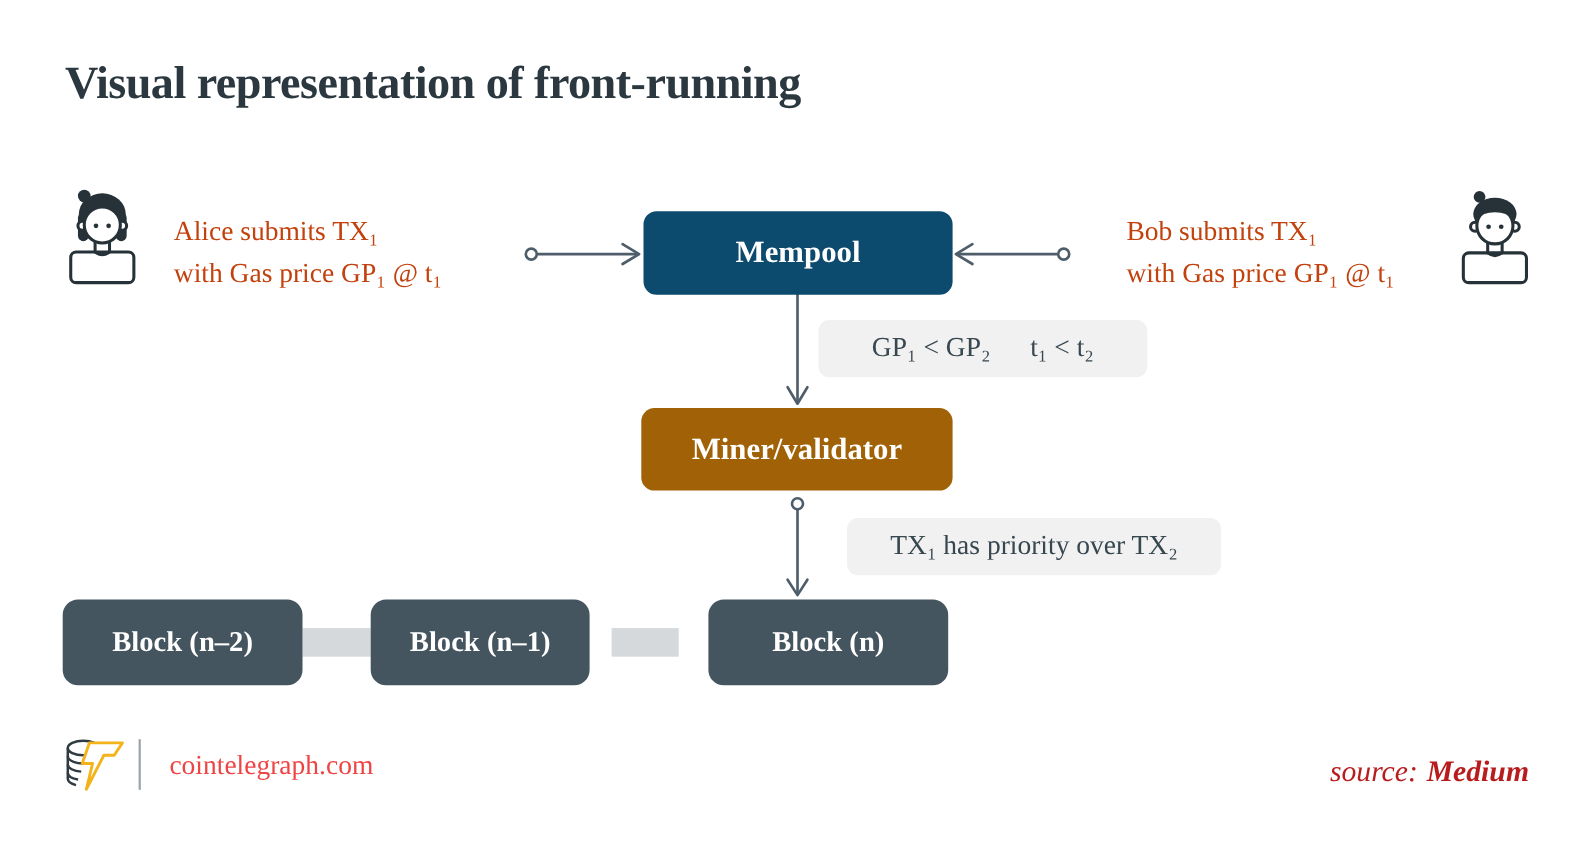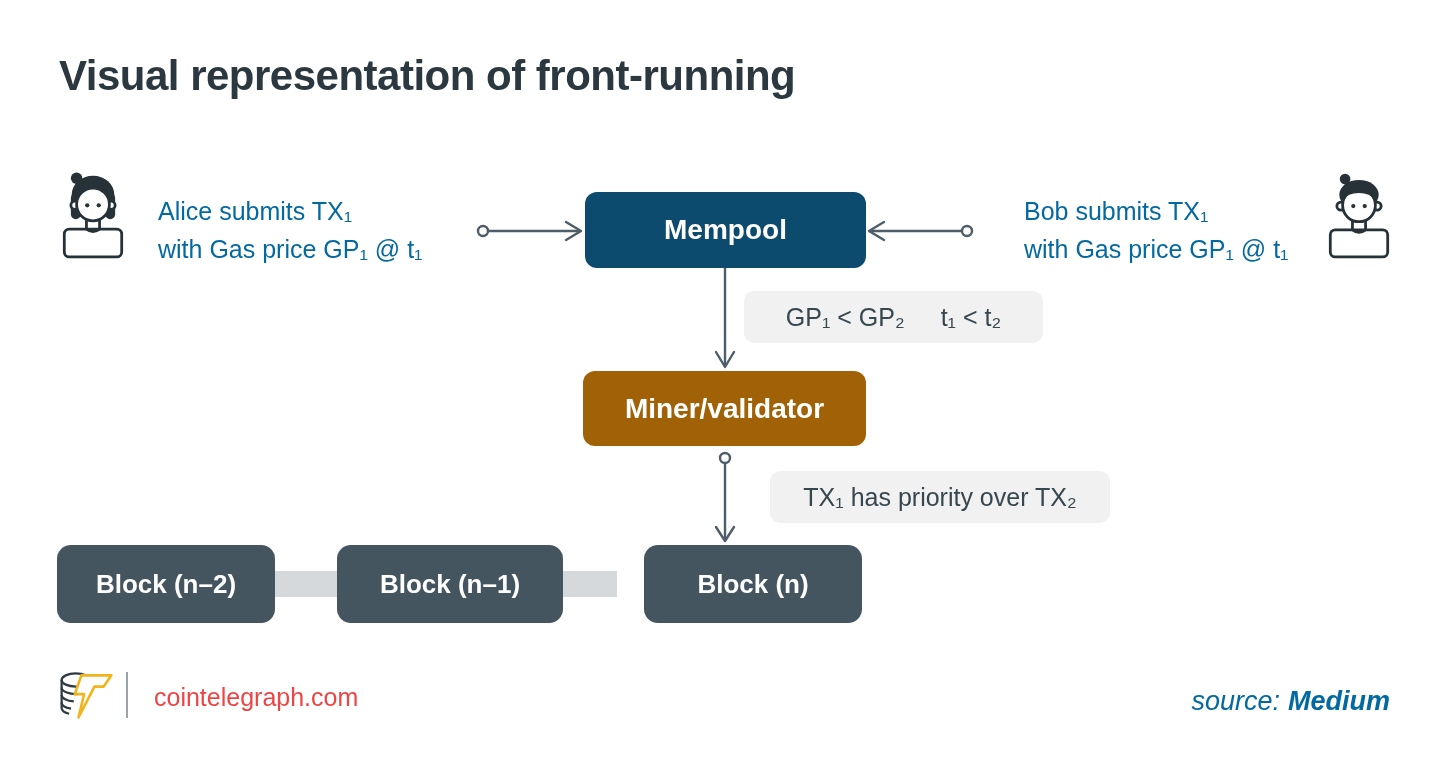--- a/index.html
+++ b/index.html
@@ -1,58 +1,58 @@
 <!DOCTYPE html>
 <html><head>
 <meta charset="utf-8">
 <style>
   html,body{margin:0;padding:0;background:#fff;}
   .canvas{
     position:relative;width:1450px;height:781px;background:#ffffff;overflow:hidden;
-    font-family:Liberation Sans, sans-serif;color:#37474f;border-radius:24px;
+    font-family:Liberation Serif, serif;color:#37474f;border-radius:24px;
   }
   .abs{position:absolute;}
   .title{
     left:59px;top:52px;font-size:42px;font-weight:700;color:#2b3840;letter-spacing:-0.5px;
   }
-  .actor-text{font-size:25px;line-height:38px;color:#0369a1;white-space:nowrap;}
+  .actor-text{font-size:25px;line-height:38px;color:#c2410c;white-space:nowrap;}
   .actor-text.alice{left:158px;top:192px;}
   .actor-text.bob{left:998px;top:192px;margin-left:26px;}
   .node{
     display:flex;align-items:center;justify-content:center;
     color:#ffffff;font-weight:700;border-radius:12px;
   }
   .node-mempool{left:585px;top:192px;width:281px;height:76px;background:#0c4a6e;font-size:28px;}
   .node-miner{left:583px;top:371px;width:283px;height:75px;background:#a16207;font-size:28px;}
   .block{
     top:545px;height:78px;background:#455560;border-radius:14px;
     display:flex;align-items:center;justify-content:center;
     color:#ffffff;font-weight:700;font-size:26px;
   }
   .block-1{left:57px;width:218px;}
-  .block-2{left:337px;width:226px;}
+  .block-2{left:337px;width:199px;}
   .block-3{left:617px;width:218px;margin-left:27px;}
   .chain-connector{top:571px;height:26px;background:#d5d9dc;}
   .conn-1{left:275px;width:62px;}
   .conn-2{left:556px;width:61px;}
   .note{
     background:#f1f1f2;border-radius:10px;color:#37474f;font-size:25px;
     display:flex;align-items:center;justify-content:center;
   }
   .note-gas{left:728px;top:291px;width:299px;height:52px;gap:36px;margin-left:16px;}
   .note-priority{left:770px;top:471px;width:340px;height:52px;}
   .overlay{left:0;top:0;width:1450px;height:781px;pointer-events:none;}
   .avatar{width:82px;height:95px;}
   .avatar.alice{left:52px;top:166px;}
   .avatar.bob{left:1318px;top:166px;}
   .footer-logo{left:56px;top:668px;width:60px;height:54px;}
   .footer-divider{left:126px;top:672px;width:2px;height:46px;background:#9aa3a9;}
   .footer-site{left:154px;top:683px;font-size:25px;color:#ef4444;}
   .footer-source{
-    right:60px;top:686px;font-size:27px;font-style:italic;color:#0369a1;white-space:nowrap;
+    right:60px;top:686px;font-size:27px;font-style:italic;color:#b91c1c;white-space:nowrap;
   }
   .footer-source .src-name{font-weight:700;margin-left:8px;}
 </style>
 </head>
 <body>
 
 <div class="canvas">
 
   <div class="abs title">Visual representation of front-running</div>
 

